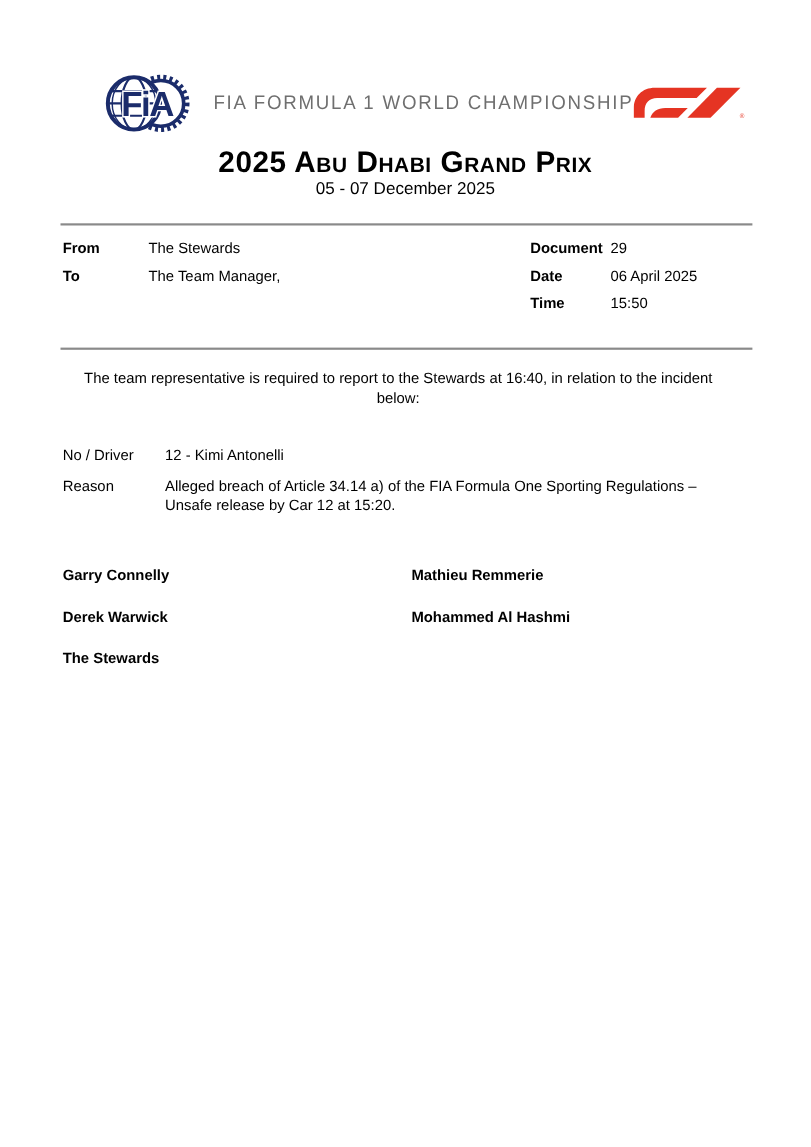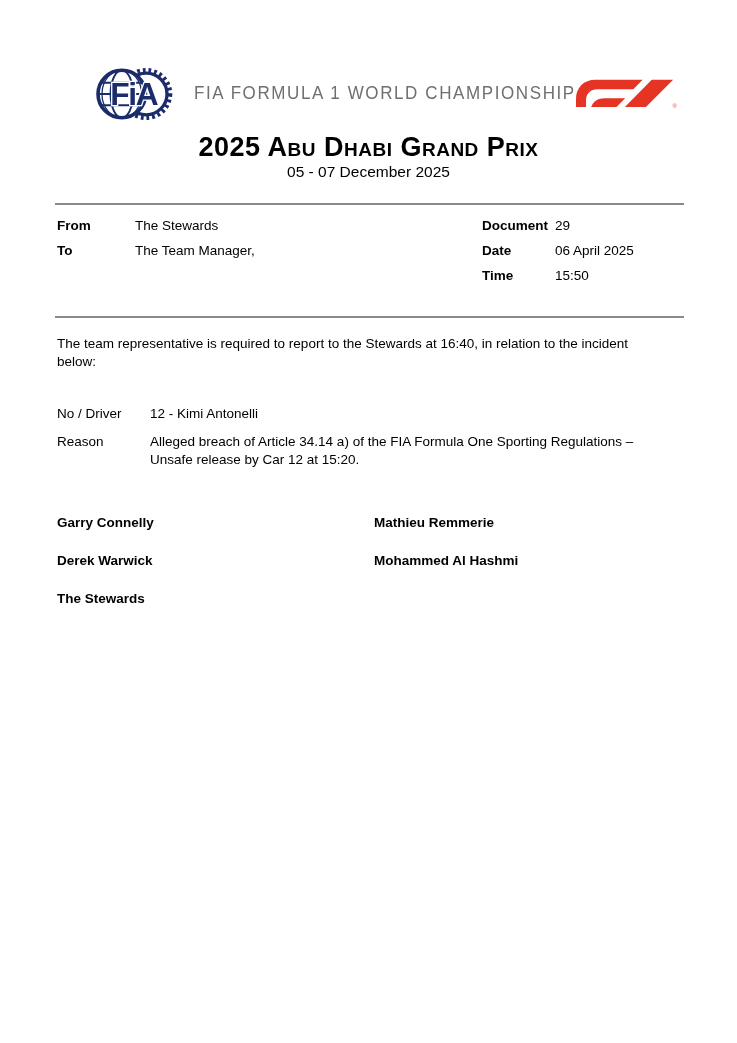--- a/index.html
+++ b/index.html
@@ -46,21 +46,21 @@
   .meta-wrap { display: flex; padding: 13px 0 23px 0; font-size: 13.5px; line-height: 16px; }
   .meta-left { flex: 0 0 425px; }
   .meta-right { flex: 1 1 auto; }
   .meta-row { display: flex; margin-bottom: 9px; }
   .meta-label { font-weight: 700; }
   .meta-left .meta-label { flex: 0 0 78px; }
   .meta-right .meta-label { flex: 0 0 73px; }
   .meta-value { flex: 1 1 auto; }
 
   
-  .summons { margin-top: 17px; font-size: 13.5px; line-height: 18px; max-width: 610px; }
+  .summons { margin-top: 17px; font-size: 13.5px; line-height: 18px; max-width: 610px; text-align: center; }
   .incident { margin-top: 34px; font-size: 13.5px; line-height: 18px; }
   .incident-row { display: flex; margin-bottom: 10px; }
   .incident-label { flex: 0 0 93px; font-weight: 400; }
   .incident-value { max-width: 510px; }
 
   
   .signatures { margin-top: 45px; font-size: 13.5px; font-weight: 700; line-height: 17px; }
   .sig-row { display: flex; margin-bottom: 21px; }
   .sig-left { flex: 0 0 317px; }
   .sig-right { flex: 1 1 auto; }

